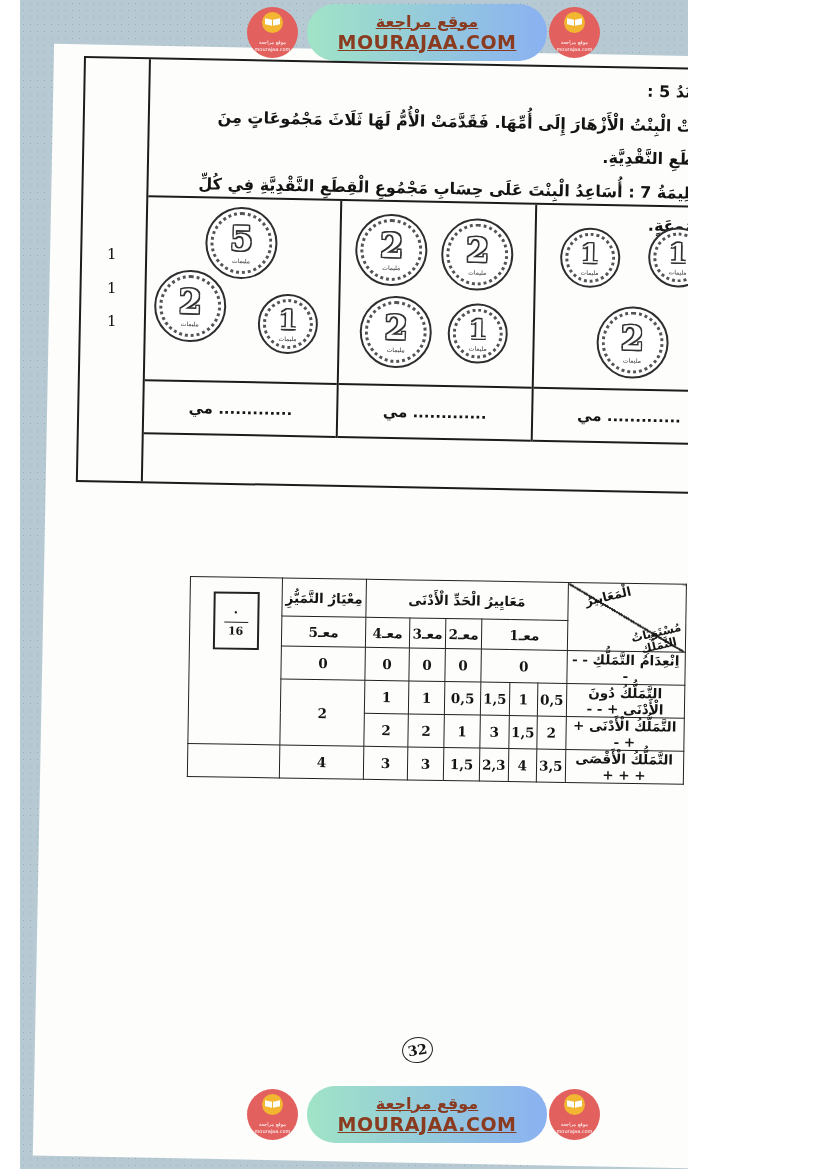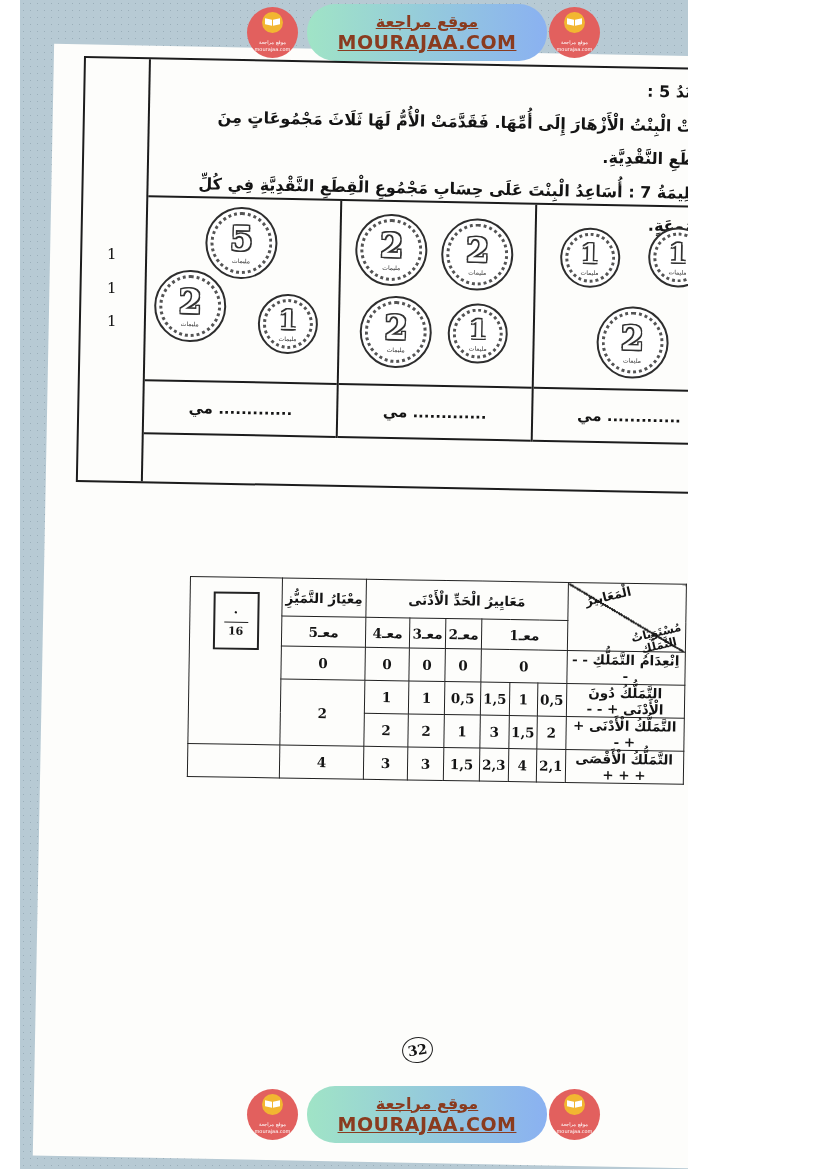--- a/index.html
+++ b/index.html
@@ -277,21 +277,21 @@
         <td class="lbl arabic">التَّمَلُّكُ الْأَدْنَى + + -</td>
         <td>2</td>
         <td>1,5</td>
         <td>3</td>
         <td>1</td>
         <td>2</td>
         <td>2</td>
       </tr>
       <tr class="r">
         <td class="lbl arabic">التَّمَلُّكُ الْأَقْصَى + + +</td>
-        <td>2,1</td>
+        <td>3,5</td>
         <td>4</td>
         <td>2,3</td>
         <td>1,5</td>
         <td>3</td>
         <td>3</td>
         <td>4</td>
         <td></td>
       </tr>
     </tbody>
       </table>

